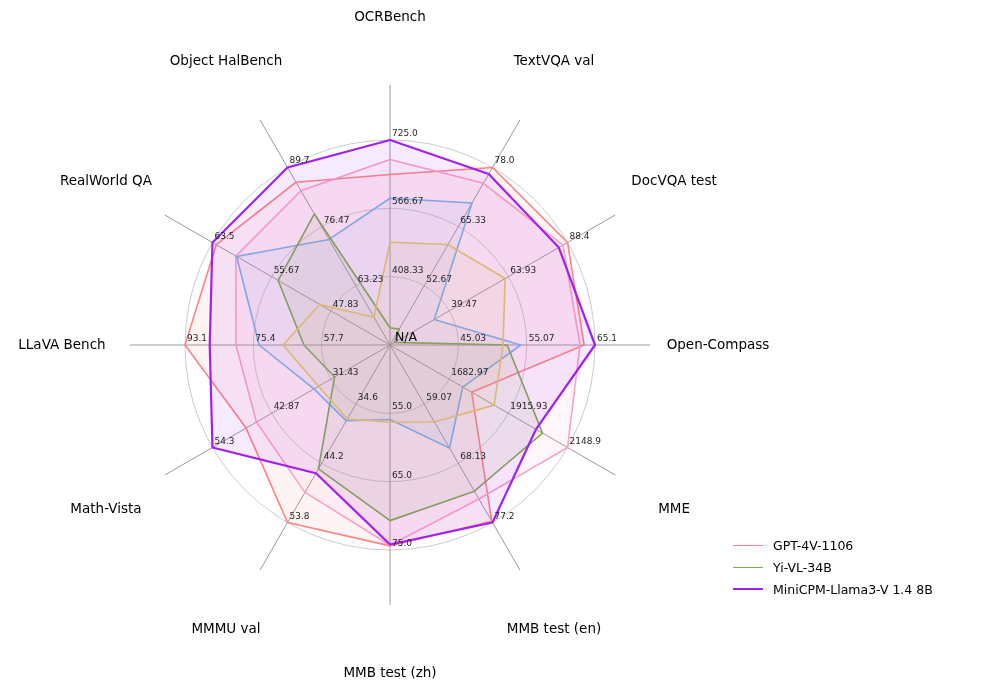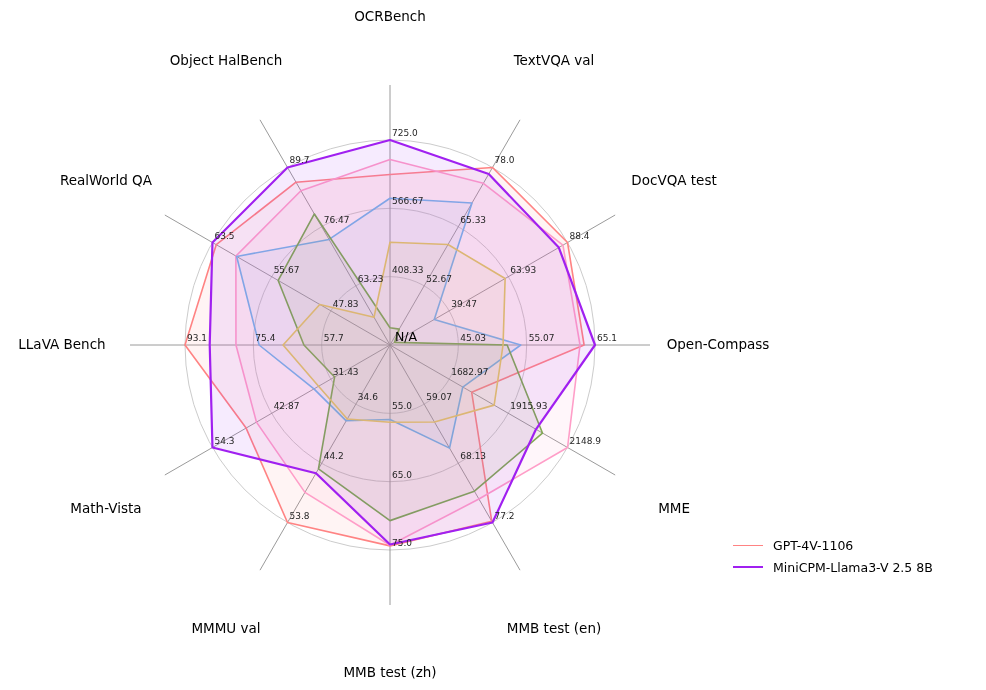--- a/index.html
+++ b/index.html
@@ -110,17 +110,21 @@
       <text x="105.94366755870413" y="180.99999999999997" text-anchor="middle" dominant-baseline="middle" font-size="13.5px" fill="#000000">RealWorld QA</text>
       <text x="225.99999999999986" y="60.94366755870419" text-anchor="middle" dominant-baseline="middle" font-size="13.5px" fill="#000000">Object HalBench</text>
       <text x="395" y="341" text-anchor="start" font-size="12.5px" fill="#000">N/A</text>
     </svg>
   <div class="legend" id="legend">
       <div class="legend-row">
         <span class="legend-swatch" style="border-top-color: rgb(255, 131, 131); border-top-width: 1.6px;"></span>
         <span class="legend-label">GPT-4V-1106</span>
       </div>
       <div class="legend-row">
+        <span class="legend-swatch" style="border-top-color: rgb(130, 168, 84); border-top-width: 1.6px;"></span>
+        <span class="legend-label">Yi-VL-34B</span>
+      </div>
+      <div class="legend-row">
         <span class="legend-swatch" style="border-top-color: rgb(160, 32, 240); border-top-width: 2.2px;"></span>
-        <span class="legend-label">MiniCPM-Llama3-V 2.5 8B</span>
+        <span class="legend-label">MiniCPM-Llama3-V 1.4 8B</span>
       </div>
     </div>
 </div>
 
 </body></html>

